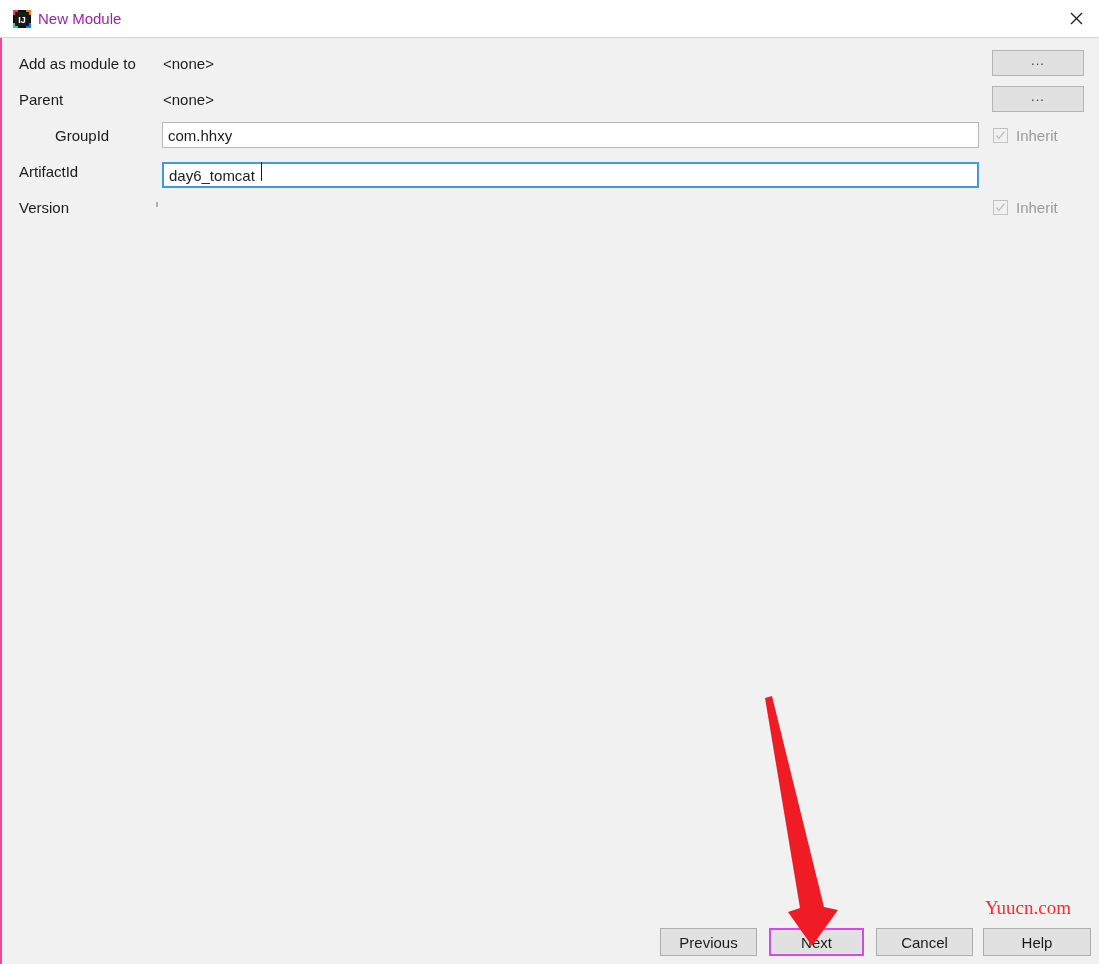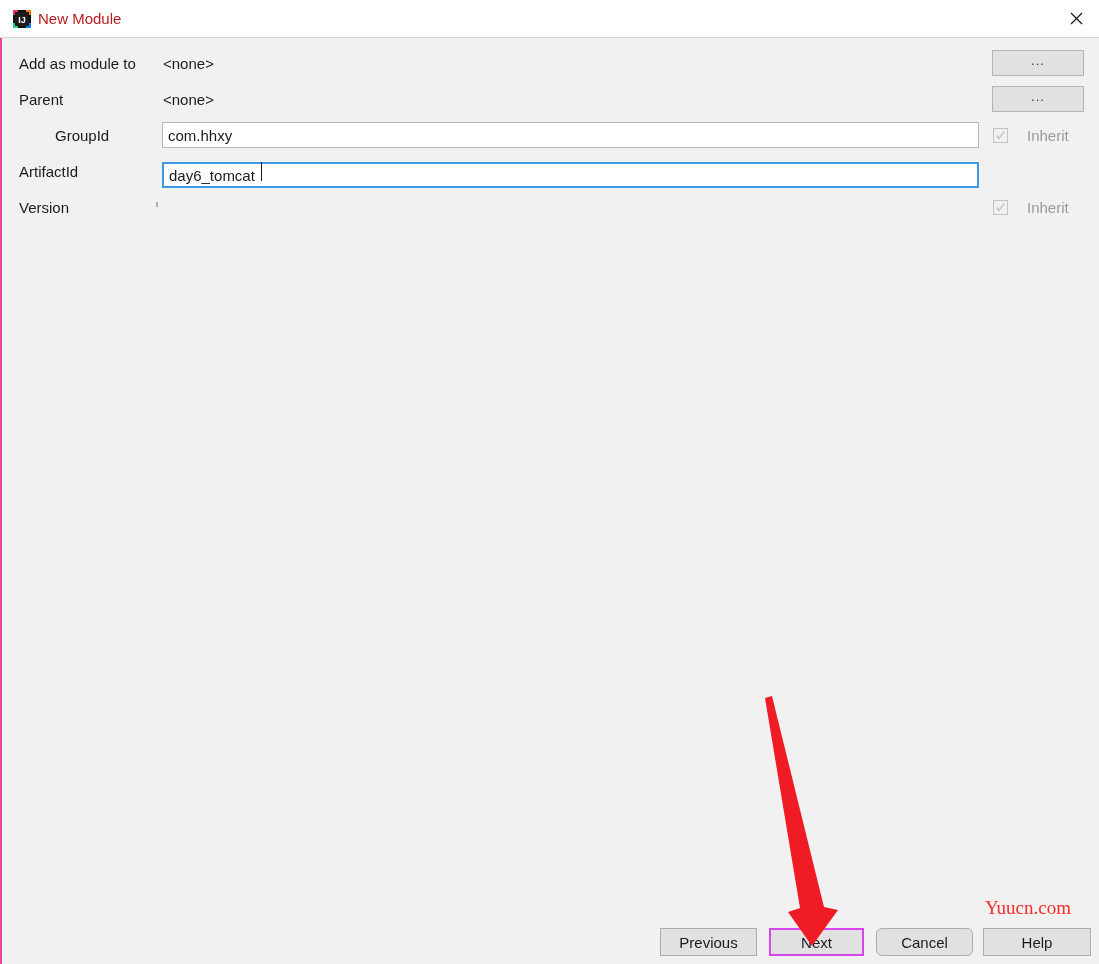--- a/index.html
+++ b/index.html
@@ -34,21 +34,21 @@
   }
   #app-icon {
     position: absolute;
     left: 12px; top: 9px;
     width: 20px; height: 20px;
   }
   #title-text {
     position: absolute;
     left: 38px; top: 10px;
     font-size: 15px;
-    color: #b91c1c;
+    color: #a21caf;
     white-space: nowrap;
   }
   #close-button {
     position: absolute;
     right: 0; top: 0;
     width: 46px; height: 37px;
     display: flex;
     align-items: center;
     justify-content: center;
     cursor: pointer;
@@ -134,21 +134,21 @@
     letter-spacing: 1px;
     padding-bottom: 5px;
   }
 
   
   .inherit-group {
     position: absolute;
     left: 991px;
     display: flex;
     align-items: center;
-    gap: 19px;
+    gap: 8px;
   }
   .checkbox {
     width: 15px; height: 15px;
     border: 1px solid #c2c2c2;
     background: #f1f1f1;
     box-sizing: border-box;
     position: relative;
   }
   .checkbox svg { position: absolute; left: 1px; top: 1px; }
   .inherit-label {
@@ -257,20 +257,20 @@
       </span>
       <span class="inherit-label">Inherit</span>
     </div>
 
   </div>
 
   <div id="watermark">Yuucn.com</div>
 
   <div class="dialog-button" style="left:660px; width:97px;">Previous</div>
   <div class="dialog-button default-focus" style="left:769px; width:95px;">Next</div>
-  <div class="dialog-button" style="left:876px; width:97px;border-radius:6px;">Cancel</div>
+  <div class="dialog-button" style="left:876px; width:97px;">Cancel</div>
   <div class="dialog-button" style="left:983px; width:108px;">Help</div>
 
   <svg id="annotation-arrow" viewBox="0 0 1099 964">
     <polygon points="765,698 800,908 788,912 812,946 838,910 824,907 772,696" fill="#ef1c25"></polygon>
   </svg>
 
 </div>
 
 </body></html>

